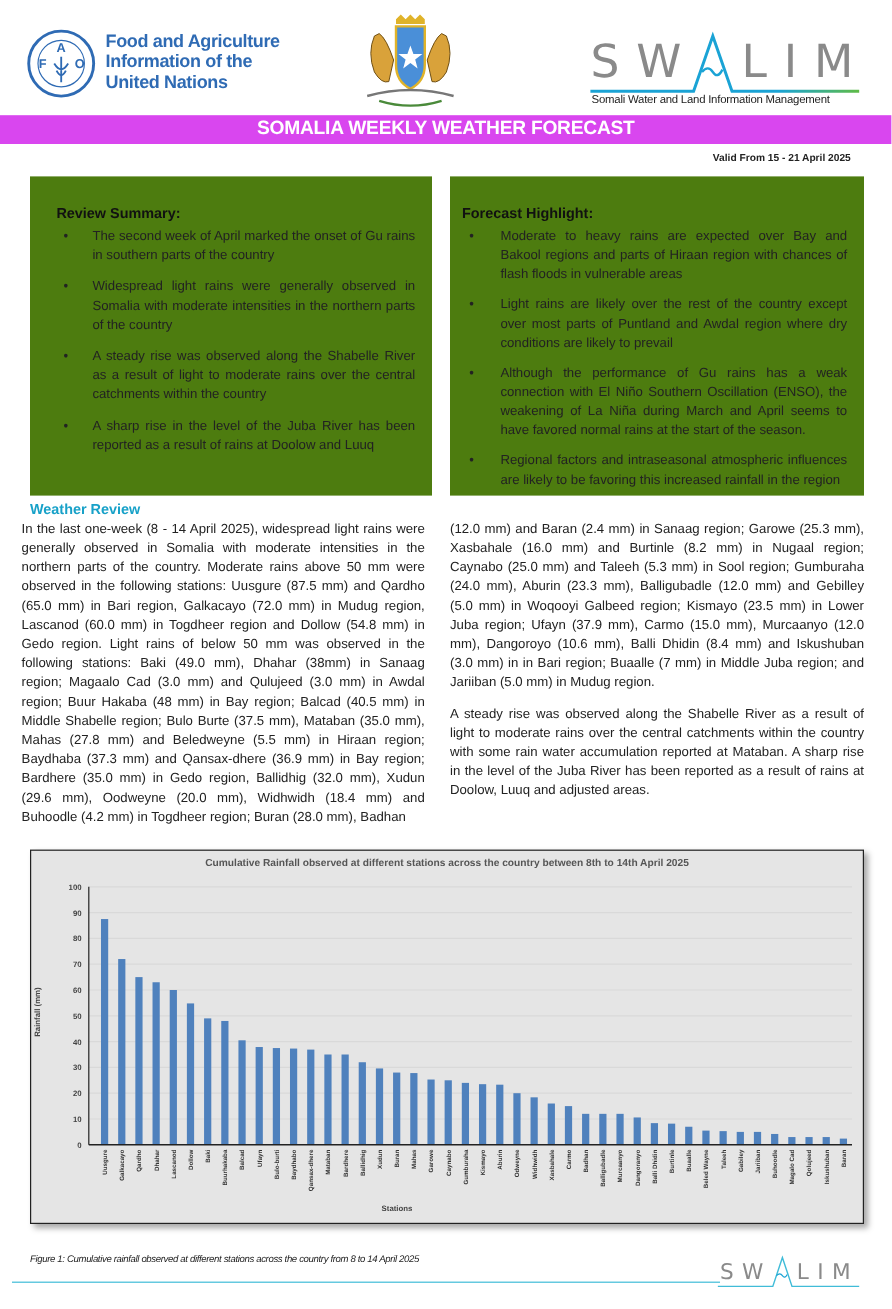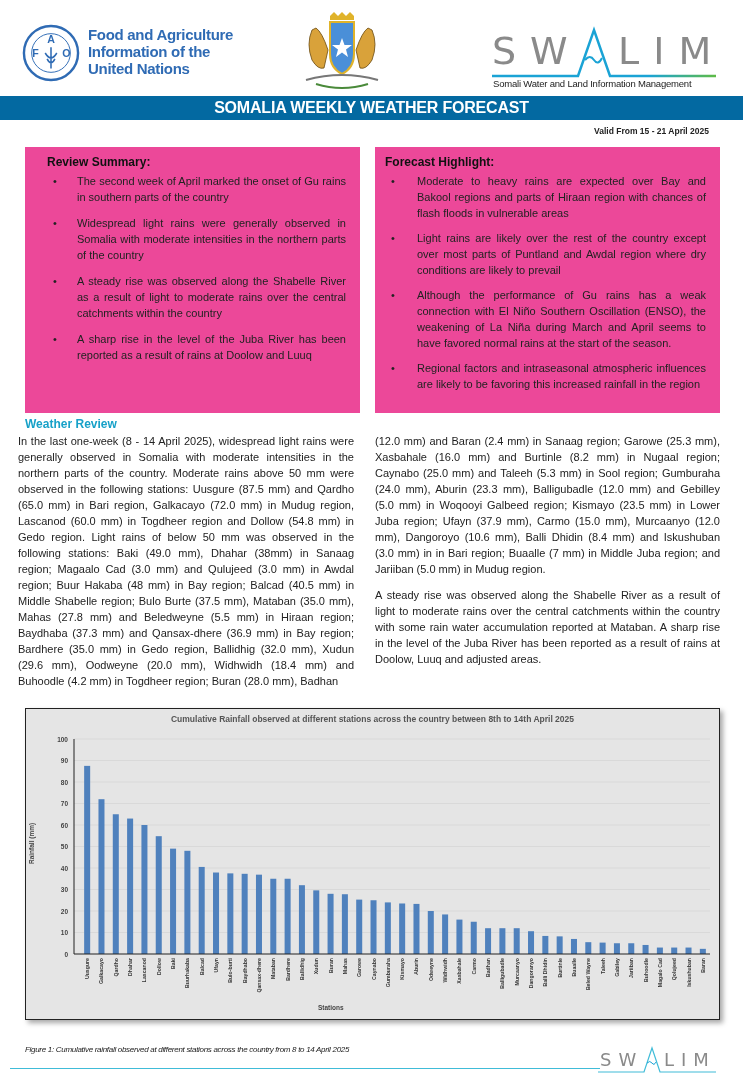--- a/index.html
+++ b/index.html
@@ -5,25 +5,25 @@
   html, body { margin: 0; padding: 0; background: #ffffff; }
   body { width: 743px; height: 1091px; position: relative; overflow: hidden; font-family: "Liberation Sans", sans-serif; color: #222; }
 
   .header { position: absolute; left: 0; top: 0; width: 743px; height: 96px; }
   .fao-logo { position: absolute; left: 22px; top: 24px; width: 58px; height: 58px; }
   .fao-text { position: absolute; left: 88px; top: 26px; color: #2f6bb4; font-weight: bold; font-size: 15px; line-height: 17px; letter-spacing: -0.3px; }
   .coat { position: absolute; left: 302px; top: 10px; width: 80px; height: 84px; }
   .swalim { position: absolute; left: 490px; top: 26px; width: 228px; height: 66px; }
   .swalim-sub { position: absolute; left: 493px; top: 78px; font-size: 9.5px; color: #222; letter-spacing: -0.2px; }
 
-  .banner { position: absolute; left: 0; top: 96px; width: 743px; height: 24px; background: #0369a1; }
+  .banner { position: absolute; left: 0; top: 96px; width: 743px; height: 24px; background: #d946ef; }
   .banner-title { position: absolute; left: 0; right: 0; top: 3px; text-align: center; color: #fff; font-weight: bold; font-size: 16px; letter-spacing: -0.2px; }
   .valid { position: absolute; right: 34px; top: 126px; font-size: 8.5px; font-weight: bold; color: #222; margin-left: 12px; }
 
-  .box { position: absolute; background: #ec4899; padding: 8px 14px 8px 22px; box-sizing: border-box; }
+  .box { position: absolute; background: #4d7c0f; padding: 24px 14px 8px 22px; box-sizing: border-box; }
   .box.review { left: 25px; top: 147px; width: 335px; height: 266px; }
   .box.forecast { left: 375px; top: 147px; width: 345px; height: 266px; padding-left: 10px; }
   .box h3 { margin: 0 0 4px 0; font-size: 12px; font-weight: bold; color: #111; }
   .box ul { margin: 0; padding: 0; list-style: none; }
   .box li { position: relative; padding-left: 30px; font-size: 11px; line-height: 16px; color: #222; text-align: justify; margin-bottom: 10px; }
   .box li .bullet { position: absolute; left: 6px; top: 0; }
   .box.forecast li { padding-left: 32px; margin-bottom: 9px; }
 
   .wr-title { position: absolute; left: 25px; top: 417px; color: #17a1c8; font-weight: bold; font-size: 12px; }
   .wr-col { position: absolute; font-size: 11px; line-height: 16px; text-align: justify; color: #222; }

